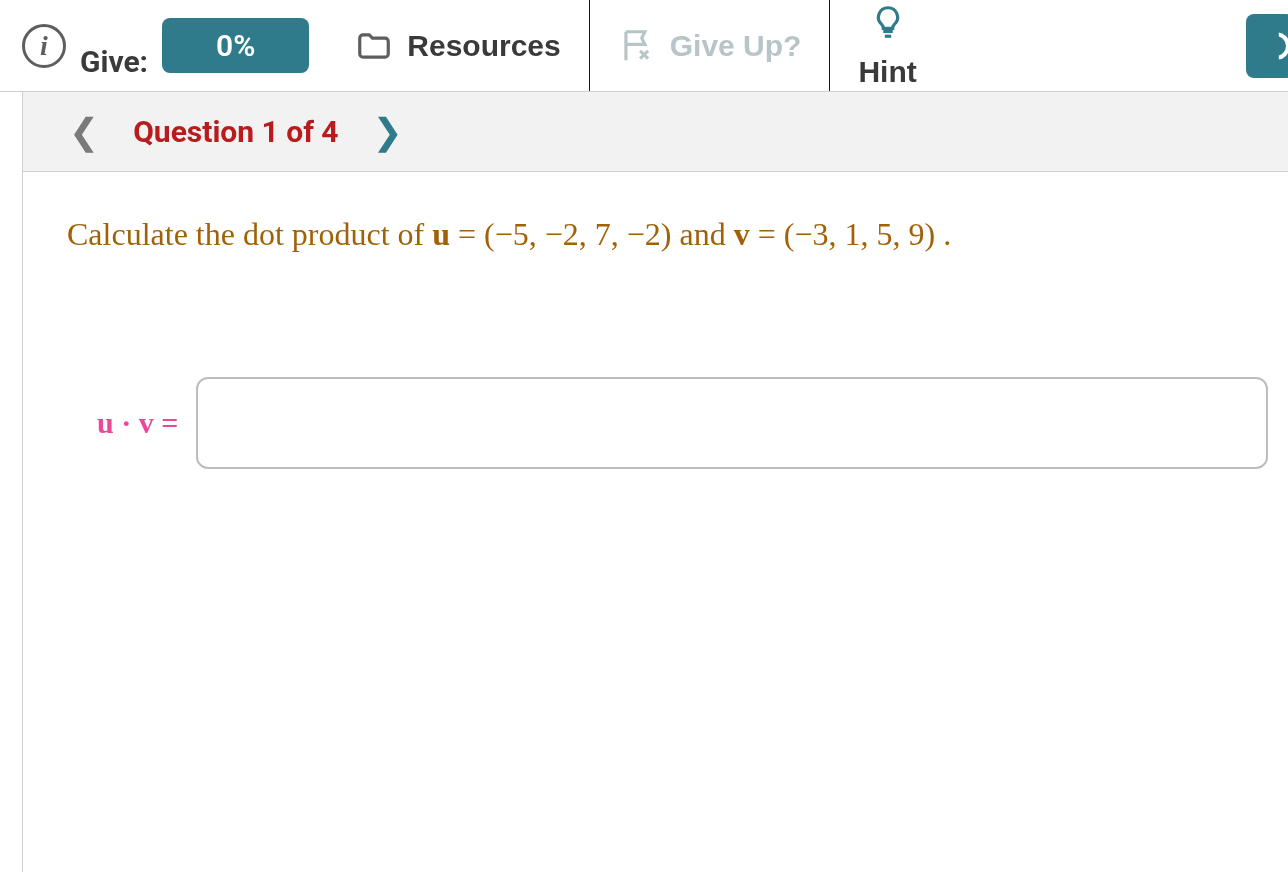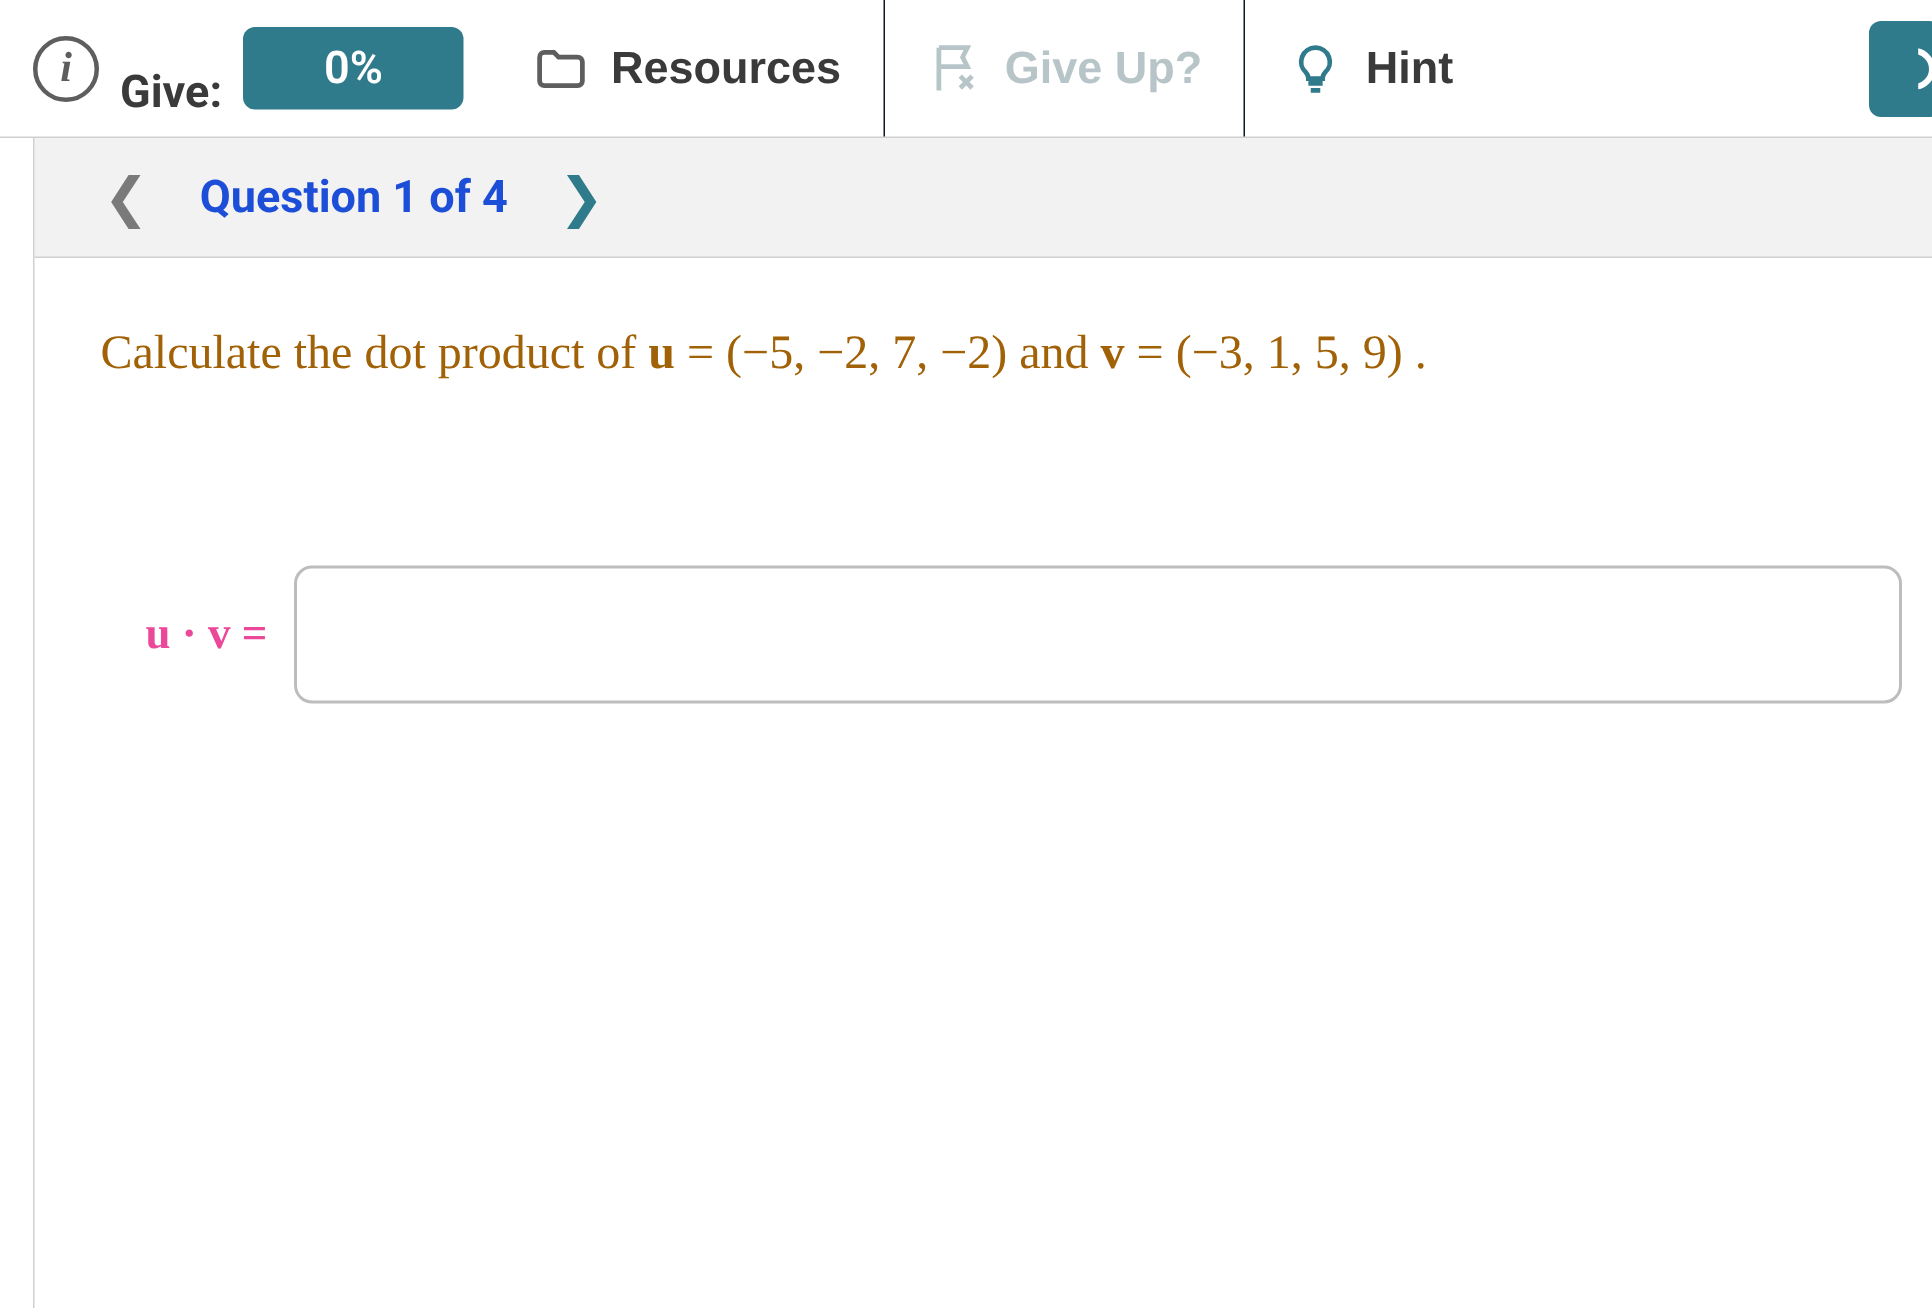--- a/index.html
+++ b/index.html
@@ -43,21 +43,21 @@
     padding: 10px 54px; border-radius: 8px;
   }
   .tb-btn {
     display: flex; align-items: center; gap: 14px;
     font-size: 30px; font-weight: 600; color: #3a3a3a;
     cursor: pointer; background: none; border: none;
     padding: 0 10px;
   }
   .tb-btn.disabled { color: #b8c5c8; cursor: not-allowed; }
   .tb-btn.disabled svg { stroke: #b8c5c8; }
-  .tb-btn.hint { color: #2f7b8c; }
+  .tb-btn.hint { color: #2f7b8c; flex-direction: column; }
   .tb-btn.hint svg { stroke: #2f7b8c; }
   .folder-icon, .giveup-icon, .hint-icon { width: 38px; height: 38px; flex-shrink: 0; }
 
   .partial-btn {
     background: #2f7b8c; border-radius: 8px; width: 48px; height: 64px;
     margin-left: auto; margin-right: -6px; align-self: center;
     display:flex; align-items:center; justify-content:flex-end; padding-right:4px;
   }
   .partial-btn .arc {
     width: 28px; height: 28px; border: 4px solid #fff; border-radius:50%;
@@ -71,21 +71,21 @@
     height: 80px;
     border-bottom: 1px solid #d0d0d0;
     padding-left: 40px;
     margin-left: 22px;
   }
   .chevron {
     font-size: 36px; color: #7a7a7a; cursor: pointer;
     background:none; border:none; padding:0 6px; font-weight:300;
   }
   .qnav-title {
-    font-size: 30px; font-weight: 700; color: #1d4ed8;
+    font-size: 30px; font-weight: 700; color: #b91c1c;
   }
 
   
   .content {
     padding: 40px 20px 0 44px;
     margin-left: 22px;
     border-left: 0;
   }
   .body-wrap {
     border-left: 1px solid #d0d0d0;

